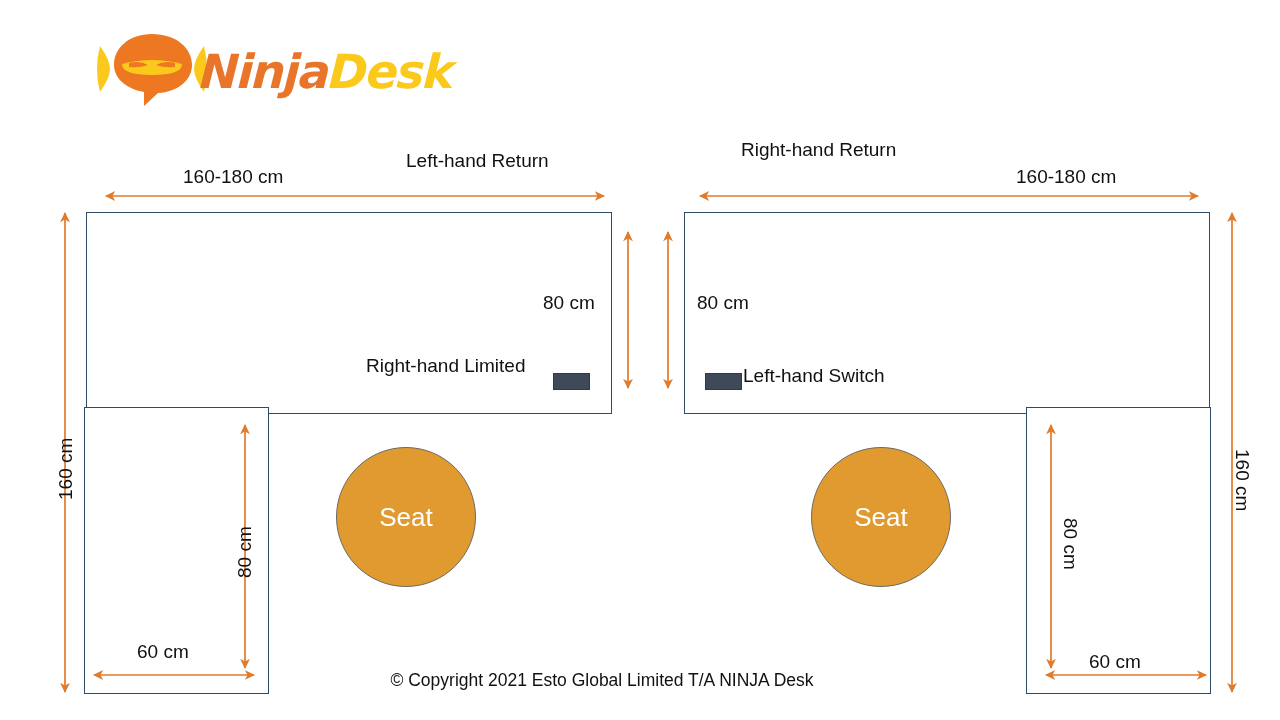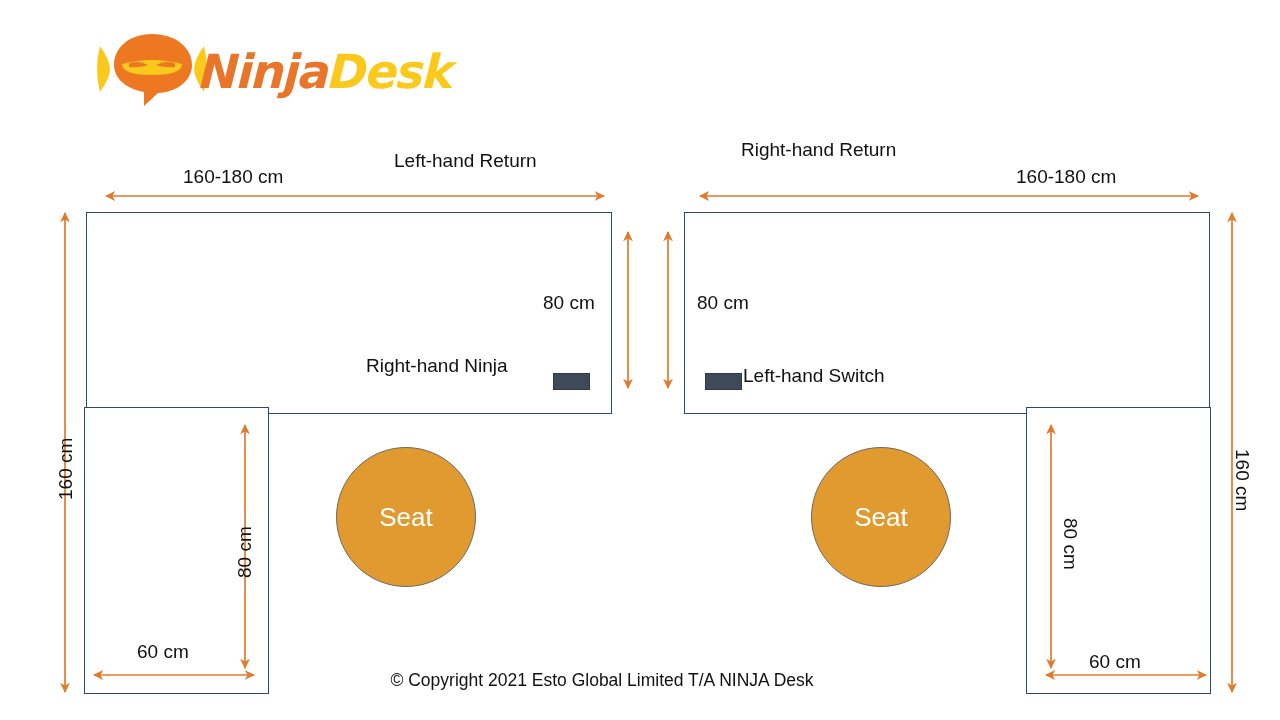--- a/index.html
+++ b/index.html
@@ -139,27 +139,27 @@
       <line x1="1232" y1="213" x2="1232" y2="692"></line>
 
       <line x1="668" y1="232" x2="668" y2="388"></line>
 
       <line x1="1051" y1="425" x2="1051" y2="668"></line>
 
       <line x1="1046" y1="675" x2="1206" y2="675"></line>
     </g>
   </svg>
 
-  <div class="lbl" style="left:394px; top:150px;">Left-hand Return</div>
+  <div class="lbl" style="left:406px; top:150px;">Left-hand Return</div>
   <div class="lbl" style="left:183px; top:166px;">160-180 cm</div>
   <div class="lbl rot-ccw" style="left:55px; top:500px;">160 cm</div>
   <div class="lbl" style="left:543px; top:292px;">80 cm</div>
   <div class="lbl rot-ccw" style="left:234px; top:578px;">80 cm</div>
   <div class="lbl" style="left:137px; top:641px;">60 cm</div>
-  <div class="lbl" style="left:366px; top:355px;">Right-hand Ninja</div>
+  <div class="lbl" style="left:366px; top:355px;">Right-hand Limited</div>
   <div class="switch-block" style="left:553px; top:373px; width:37px; height:17px;"></div>
   <div class="seat" style="left:336px; top:447px; width:140px; height:140px;">
     <span>Seat</span>
   </div>
 
   <div class="lbl" style="left:741px; top:139px;">Right-hand Return</div>
   <div class="lbl" style="left:1016px; top:166px;">160-180 cm</div>
   <div class="lbl rot-cw" style="left:1253px; top:449px;">160 cm</div>
   <div class="lbl" style="left:697px; top:292px;">80 cm</div>
   <div class="lbl rot-cw" style="left:1081px; top:518px;">80 cm</div>

